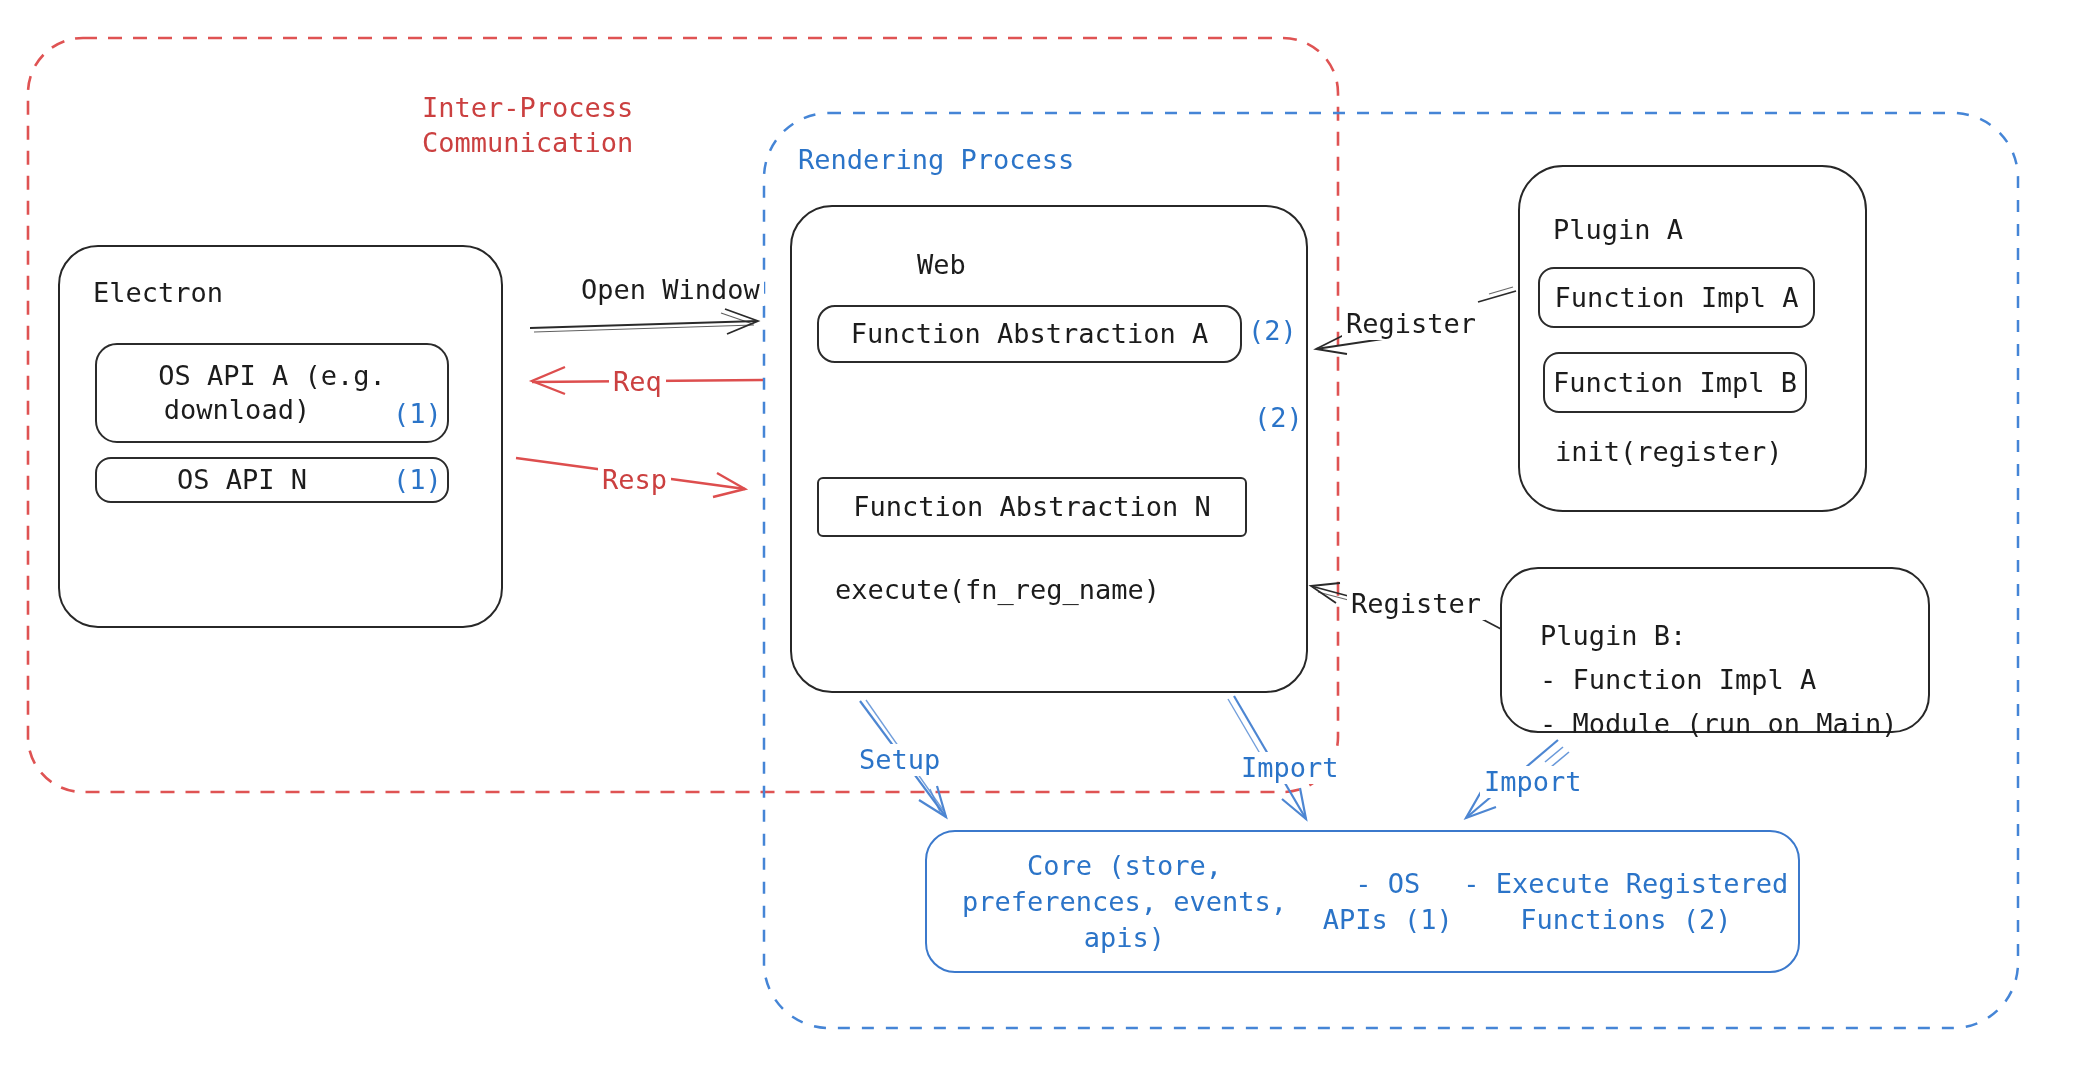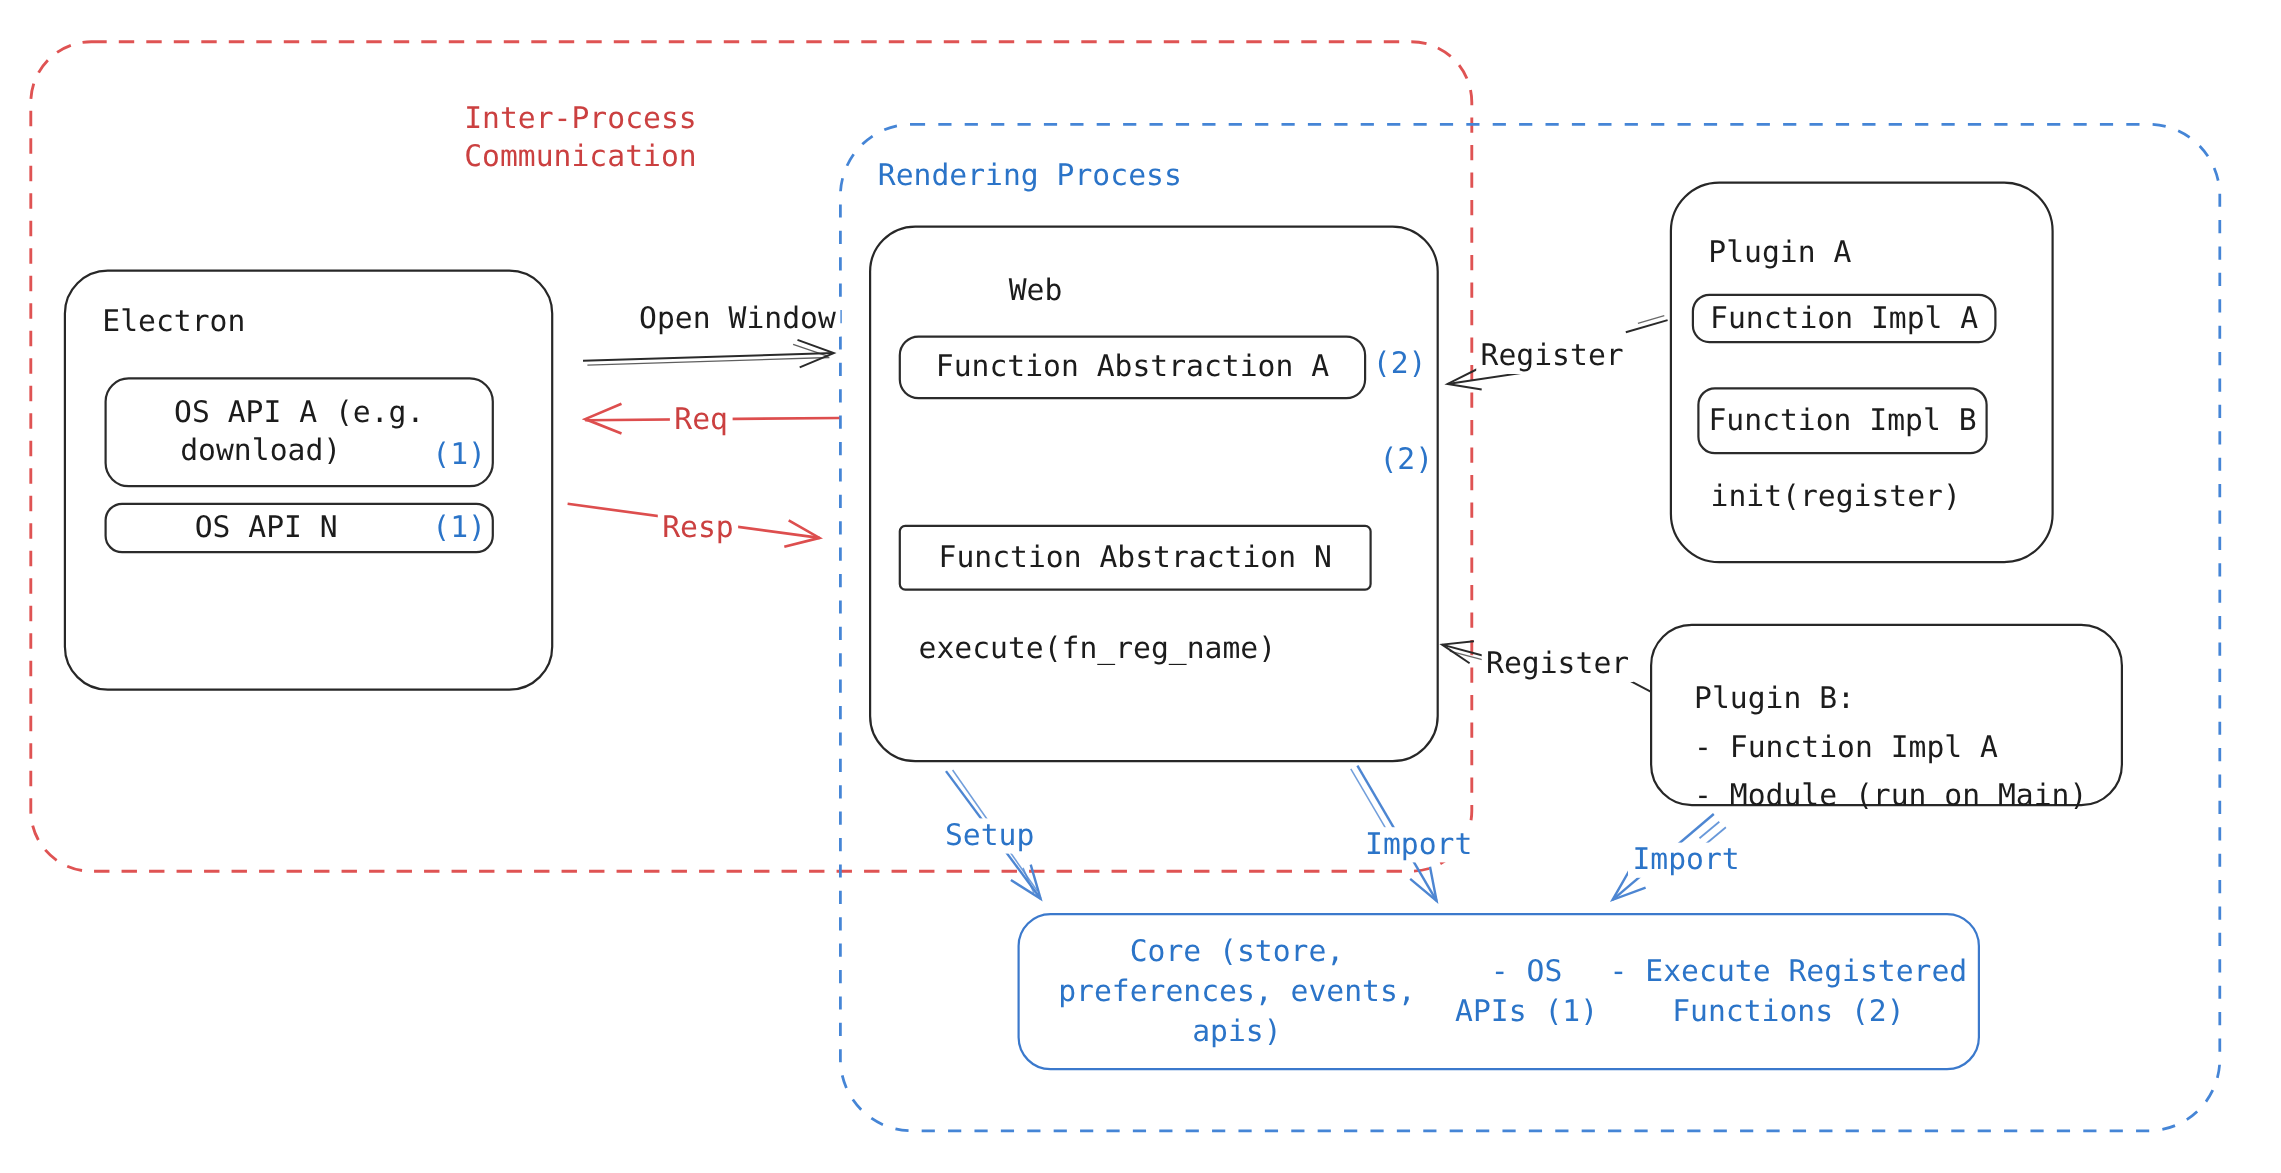--- a/index.html
+++ b/index.html
@@ -53,21 +53,21 @@
 
   <div class="innerbox" style="left:817px;top:477px;width:430px;height:60px;border-radius:6px;">
     <div>Function Abstraction N</div>
   </div>
 
   <div class="abs" style="left:835px;top:574px;">execute(fn_reg_name)</div>
 
   <div class="box" style="left:1518px;top:165px;width:349px;height:347px;border-radius:45px;"></div>
   <div class="abs" style="left:1553px;top:214px;">Plugin A</div>
 
-  <div class="innerbox" style="left:1538px;top:267px;width:277px;height:45px;border-radius:16px;">
+  <div class="innerbox" style="left:1538px;top:267px;width:277px;height:61px;border-radius:16px;">
     <div>Function Impl A</div>
   </div>
   <div class="innerbox" style="left:1543px;top:352px;width:264px;height:61px;border-radius:16px;">
     <div>Function Impl B</div>
   </div>
   <div class="abs" style="left:1555px;top:436px;">init(register)</div>
 
   <div class="box" style="left:1500px;top:567px;width:430px;height:166px;border-radius:38px;"></div>
   <div class="abs" style="left:1540px;top:590px;margin-top:24px;">
     <div class="pline">Plugin B:</div>

